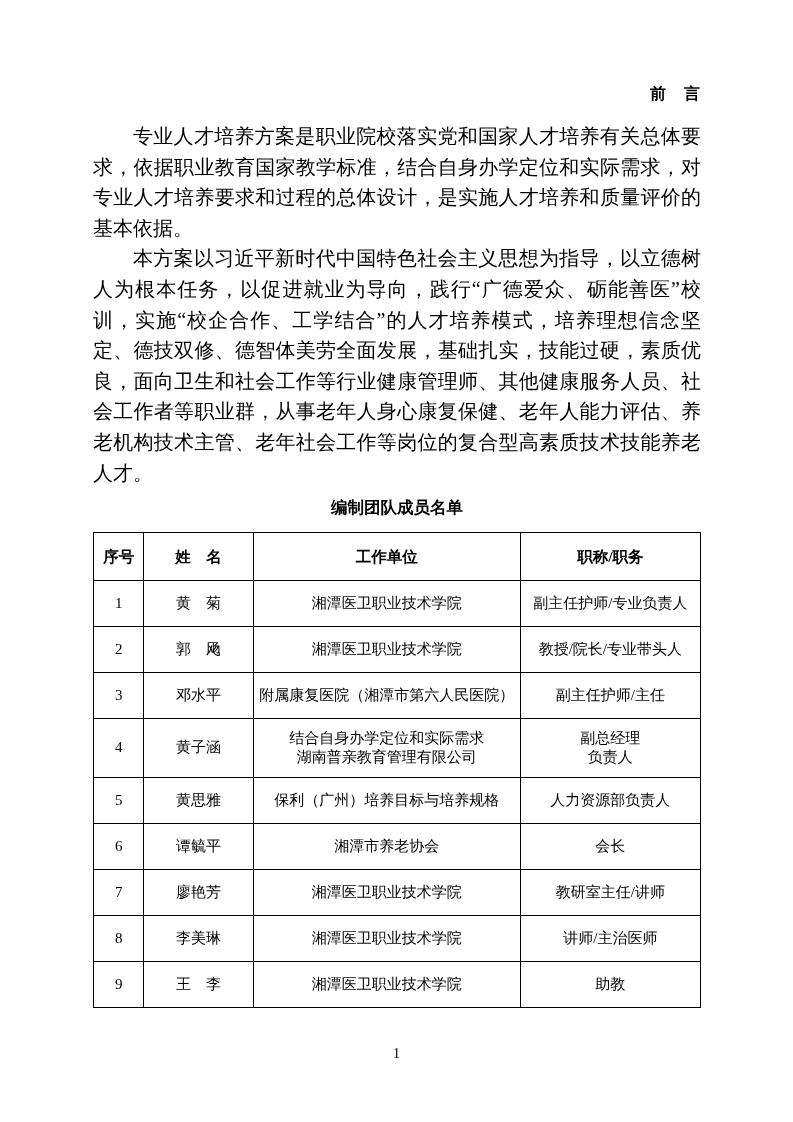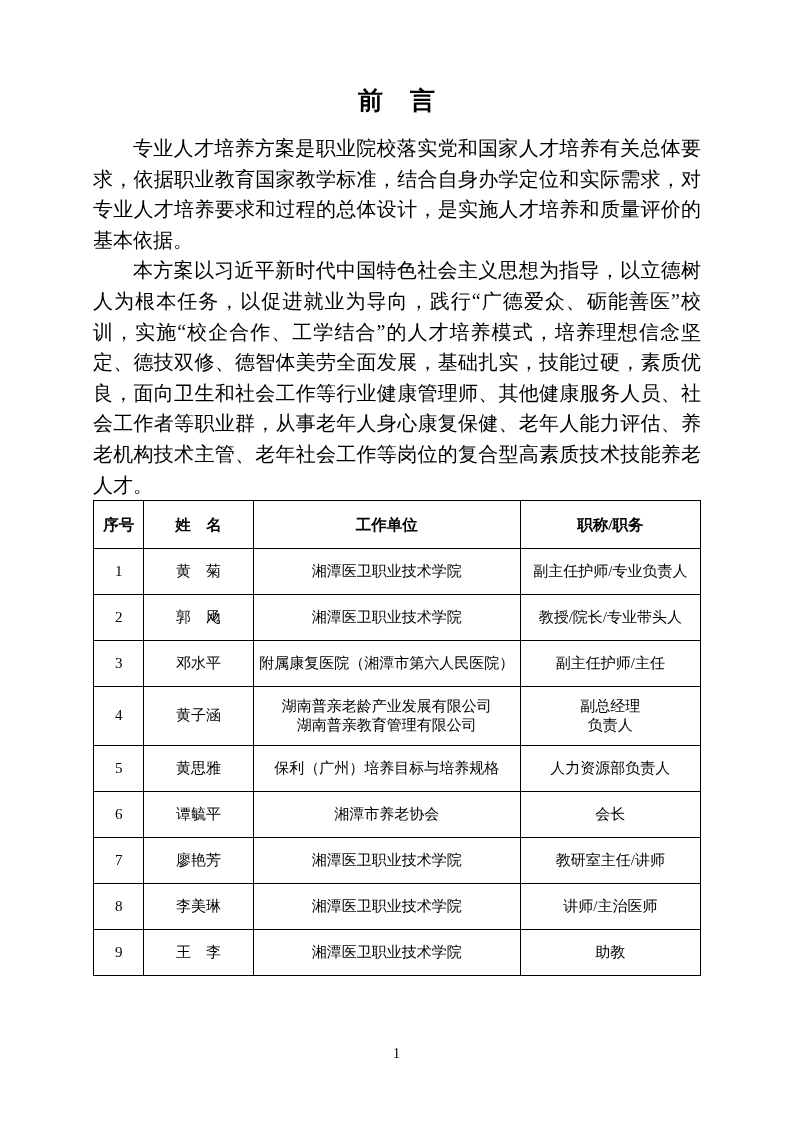--- a/index.html
+++ b/index.html
@@ -14,23 +14,23 @@
     background: #ffffff;
     color: #000000;
     font-family: "Liberation Serif", "DejaVu Serif", serif;
     overflow: hidden;
     margin: 0 auto;
   }
   .content {
     padding: 84px 92px 0 93px;
   }
   .doc-title {
-    font-size: 25px;
+    font-size: 16px;
     font-weight: 700;
-    text-align: center;
+    text-align: right;
     margin: 0 0 16px 0;
     letter-spacing: 1px;
   }
   .para {
     font-size: 20px;
     line-height: 30.6px;
     margin: 0;
     text-align: justify;
     text-indent: 2em;
     word-break: break-all;
@@ -86,20 +86,21 @@
 <div class="page">
   <div class="content">
 
     <h1 class="doc-title">前　言</h1>
 
     <div>
       <p class="para">专业人才培养方案是职业院校落实党和国家人才培养有关总体要求，依据职业教育国家教学标准，结合自身办学定位和实际需求，对专业人才培养要求和过程的总体设计，是实施人才培养和质量评价的基本依据。</p>
       <p class="para">本方案以习近平新时代中国特色社会主义思想为指导，以立德树人为根本任务，以促进就业为导向，践行“广德爱众、砺能善医”校训，实施“校企合作、工学结合”的人才培养模式，培养理想信念坚定、德技双修、德智体美劳全面发展，基础扎实，技能过硬，素质优良，面向卫生和社会工作等行业健康管理师、其他健康服务人员、社会工作者等职业群，从事老年人身心康复保健、老年人能力评估、养老机构技术主管、老年社会工作等岗位的复合型高素质技术技能养老人才。</p>
     </div>
 
+    <h2 class="table-title">编制团队成员名单</h2>
 
     <table class="team">
       <colgroup>
         <col style="width:8.3%">
         <col style="width:18%">
         <col style="width:44%">
         <col style="width:29.7%">
       </colgroup>
       <thead>
         <tr>
@@ -153,21 +154,21 @@
             </td>
           </tr>
           <tr class="tall">
             <td>
               <div class="cell-line">4</div>
             </td>
             <td>
               <div class="cell-line">黄子涵</div>
             </td>
             <td>
-              <div class="cell-line">湖南普亲老龄产业发展有限公司</div>
+              <div class="cell-line">结合自身办学定位和实际需求</div>
               <div class="cell-line">湖南普亲教育管理有限公司</div>
             </td>
             <td>
               <div class="cell-line">副总经理</div>
               <div class="cell-line">负责人</div>
             </td>
           </tr>
           <tr>
             <td>
               <div class="cell-line">5</div>

